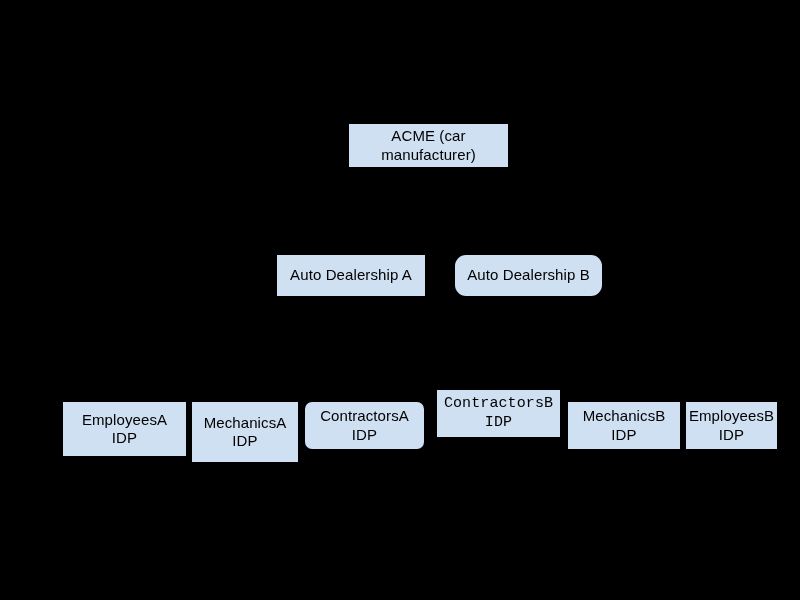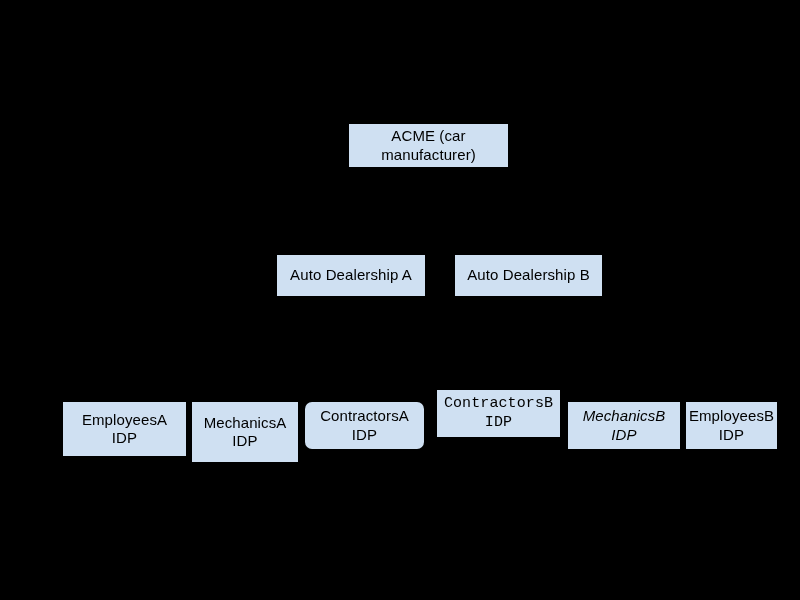--- a/index.html
+++ b/index.html
@@ -63,28 +63,28 @@
   <div class="connector" style="left:245px; top:358px; width:1px; height:44px;"></div>
   <div class="connector" style="left:364px; top:358px; width:1px; height:44px;"></div>
   <div class="connector" style="left:498px; top:358px; width:1px; height:44px;"></div>
   <div class="connector" style="left:624px; top:358px; width:1px; height:44px;"></div>
   <div class="connector" style="left:741px; top:358px; width:1px; height:44px;"></div>
 
   <div class="node tier2" style="left:277px; top:255px; width:148px; height:41px;">Auto Dealership A</div>
 
   <div class="node root" style="left:349px; top:124px; width:159px; height:43px;">ACME (car
 manufacturer)</div>
-  <div class="node tier2" style="left:455px; top:255px; width:147px; height:41px;">Auto Dealership B</div>
+  <div class="node tier2" style="left:455px; top:255px; width:147px; height:41px;border-radius:11px;">Auto Dealership B</div>
 
   <div class="node tier3" style="left:63px; top:402px; width:123px; height:54px;">EmployeesA
 IDP</div>
   <div class="node tier3" style="left:192px; top:402px; width:106px; height:60px;">MechanicsA
 IDP</div>
   <div class="node tier3" style="left:305px; top:402px; width:119px; height:47px;border-radius:7px;">ContractorsA
 IDP</div>
   <div class="node tier3" style="left:437px; top:390px; width:123px; height:47px;font-family:Liberation Mono, monospace;">ContractorsB
 IDP</div>
-  <div class="node tier3" style="left:568px; top:402px; width:112px; height:47px;font-style:italic;">MechanicsB
+  <div class="node tier3" style="left:568px; top:402px; width:112px; height:47px;">MechanicsB
 IDP</div>
   <div class="node tier3" style="left:686px; top:402px; width:91px; height:47px;">EmployeesB
 IDP</div>
 
 </div>
 
 </body></html>

